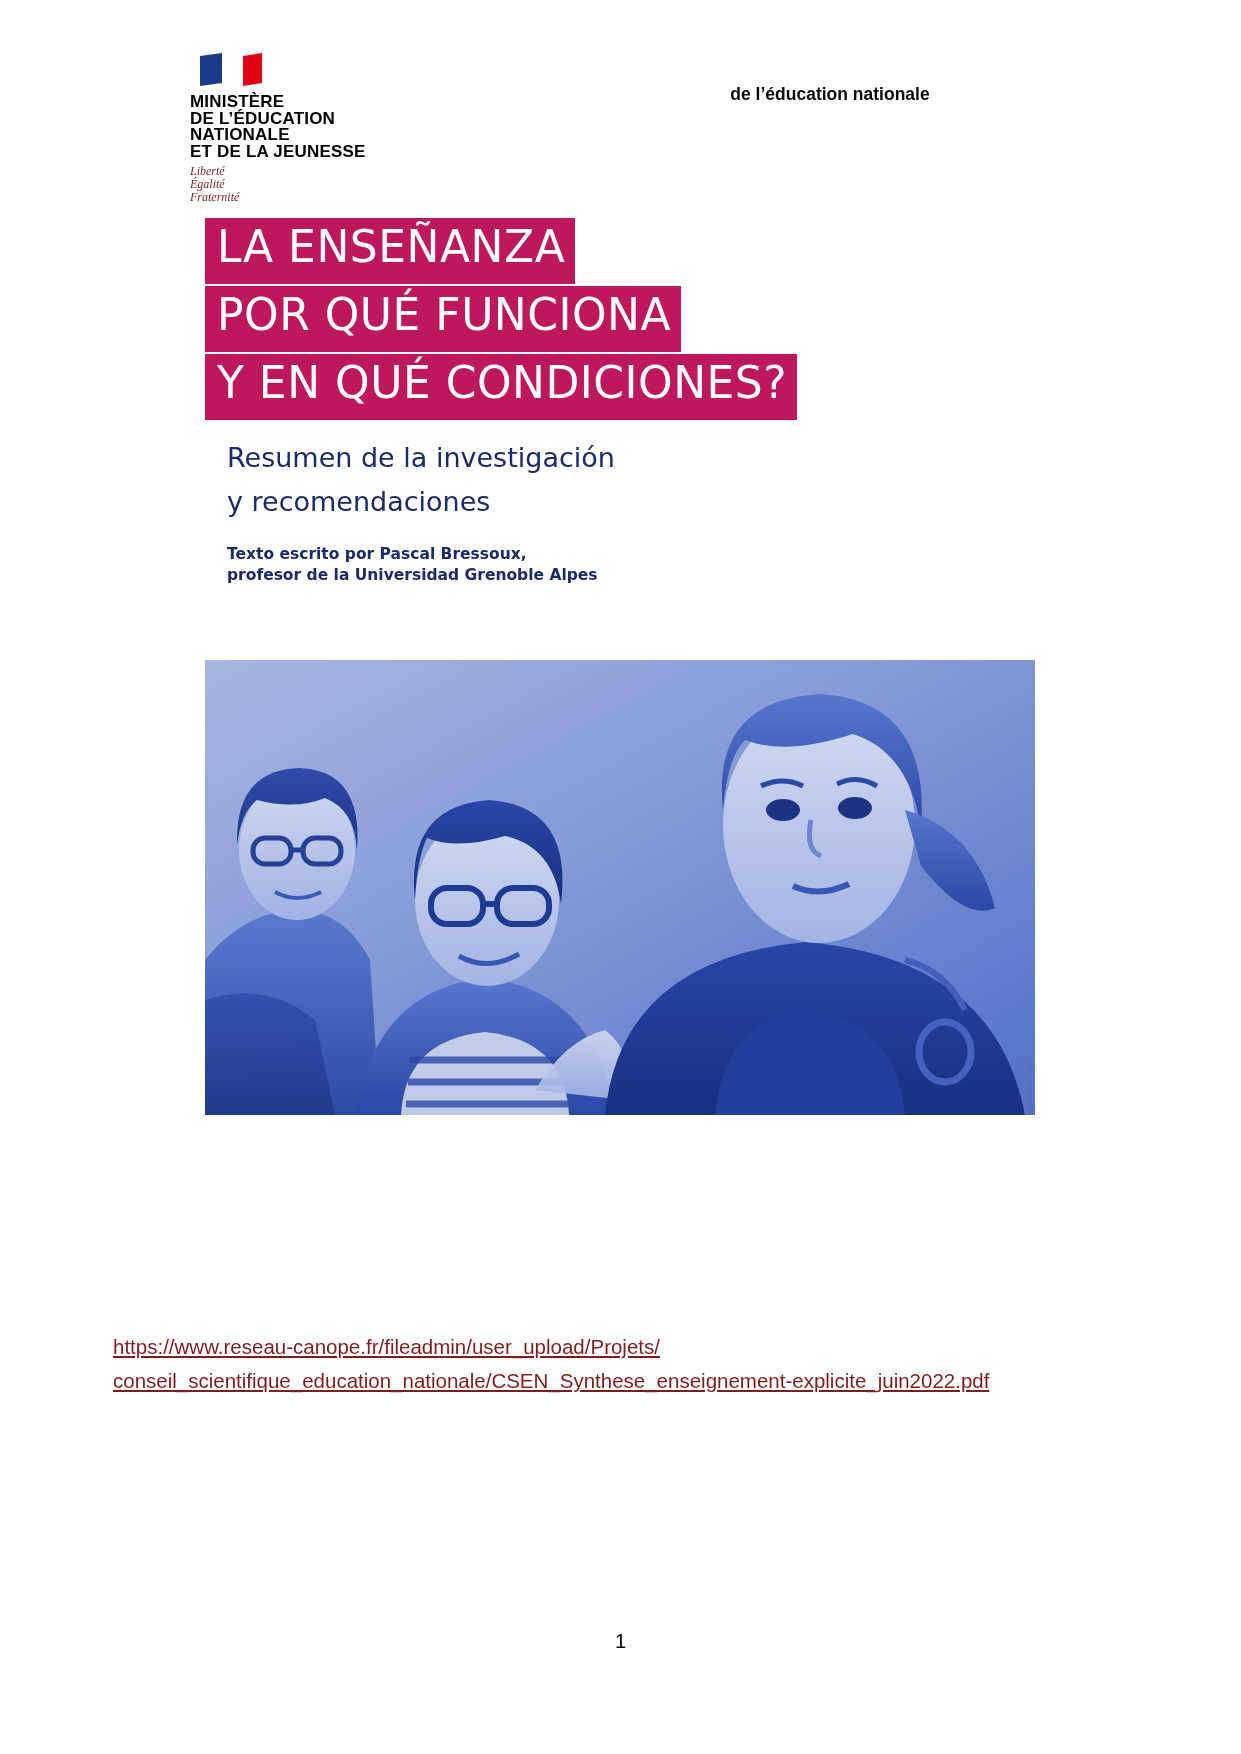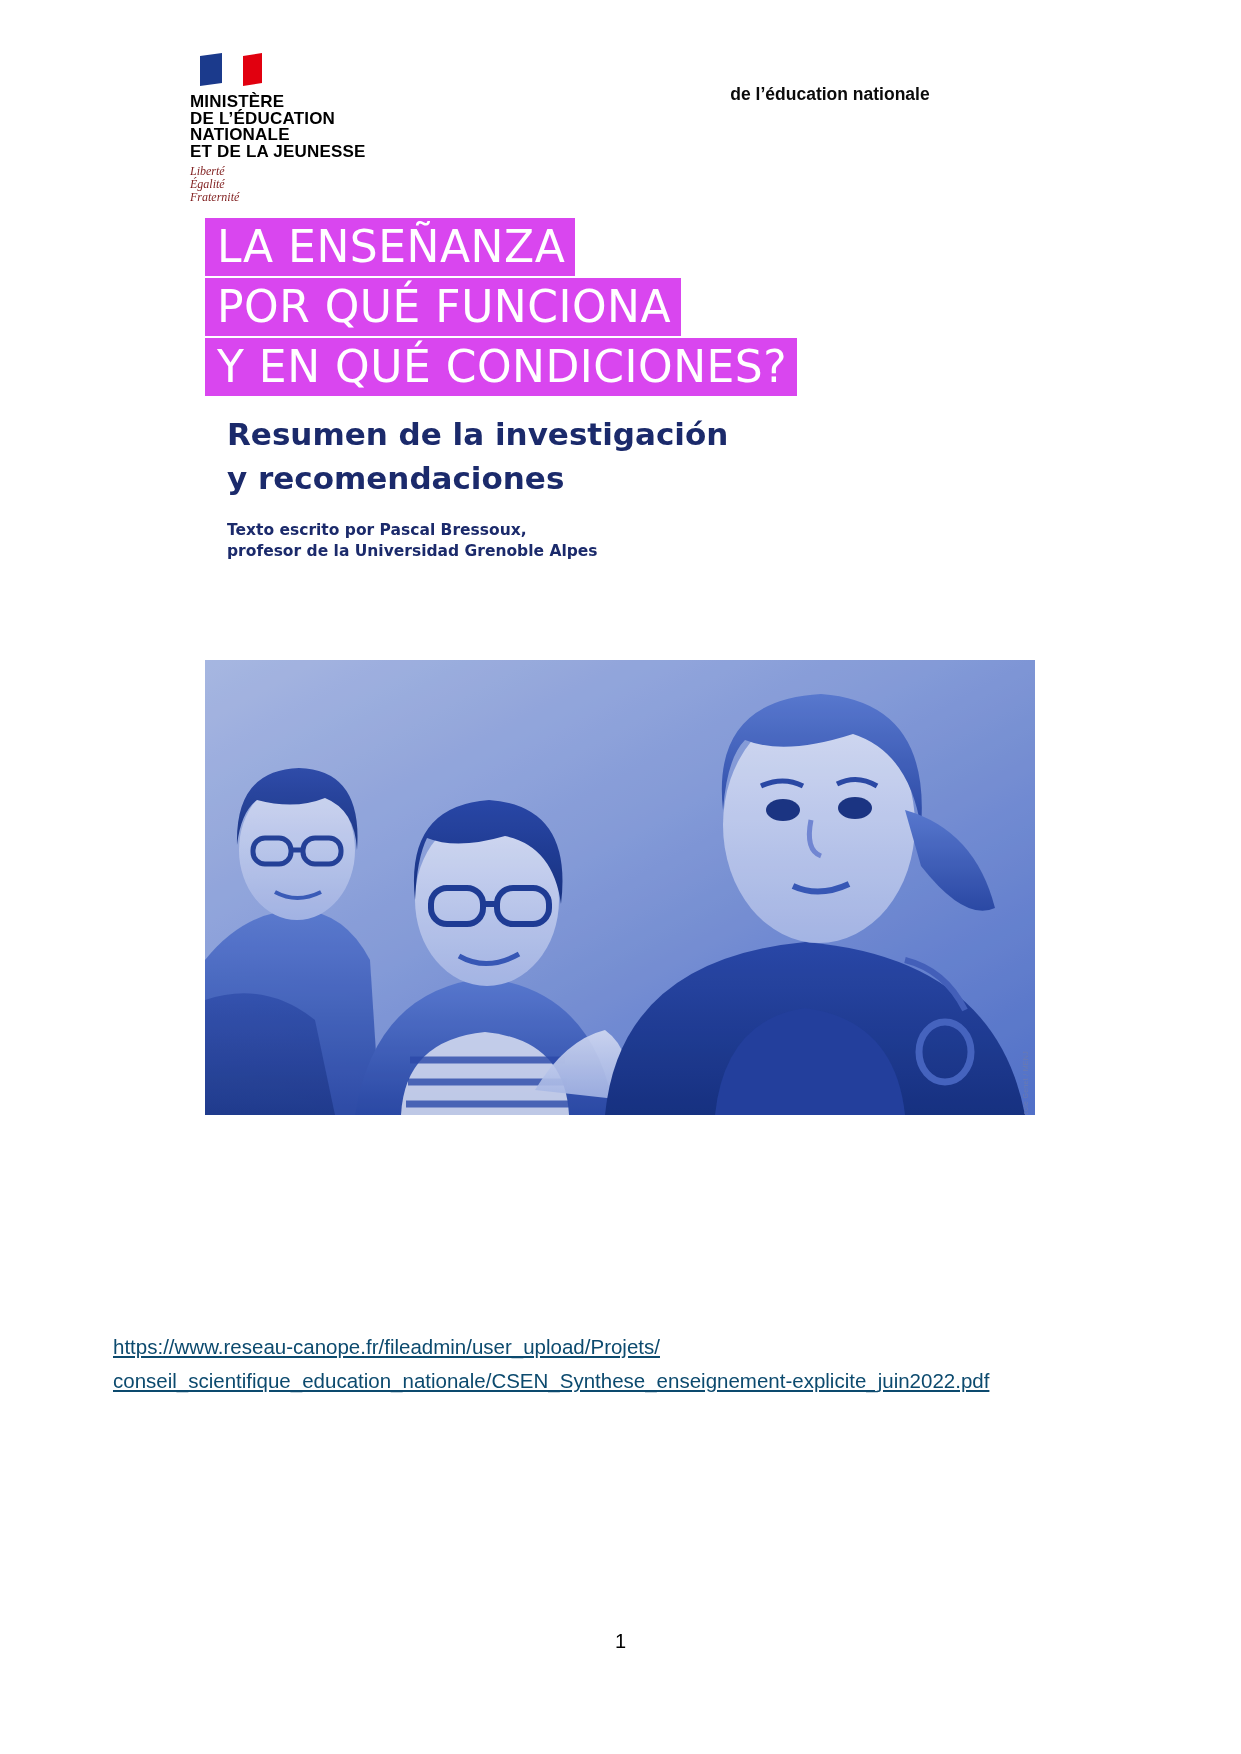--- a/index.html
+++ b/index.html
@@ -75,41 +75,41 @@
     top: 218px;
     width: 830px;
   }
 
   .title-block {
     position: relative;
     margin-left: 0px;
   }
   .title-line {
     display: block;
-    background: #d946ef;
+    background: #be185d;
     color: #ffffff;
     font-family: "DejaVu Sans", sans-serif;
     font-weight: 400;
     font-size: 44px;
     line-height: 58px;
     letter-spacing: 0.5px;
-    padding: 0 10px 0 12px;
+    padding: 0 10px 8px 12px;
     width: fit-content;
     margin-bottom: 2px;
     white-space: nowrap;
     text-align: center;
   }
 
   .subtitle {
     margin-top: 16px;
     margin-left: 22px;
     color: #1B2A6B;
     font-family: "DejaVu Sans", sans-serif;
-    font-weight: 700;
-    font-size: 31px;
+    font-weight: 400;
+    font-size: 27px;
     line-height: 44px;
   }
 
   .author {
     margin-top: 20px;
     margin-left: 22px;
     color: #1B2A6B;
     font-family: "DejaVu Sans", sans-serif;
     font-weight: 600;
     font-size: 15.5px;
@@ -149,21 +149,21 @@
     position: absolute;
     left: 113px;
     top: 1330px;
     width: 1030px;
     font-family: "Liberation Sans", sans-serif;
     font-size: 20.5px;
     line-height: 34px;
     color: #000;
   }
   .link-block a {
-    color: #0c4a6e;
+    color: #7f1d1d;
     text-decoration: underline;
   }
 
   
   .page-number {
     position: absolute;
     left: 0;
     top: 1630px;
     width: 100%;
     text-align: center;

